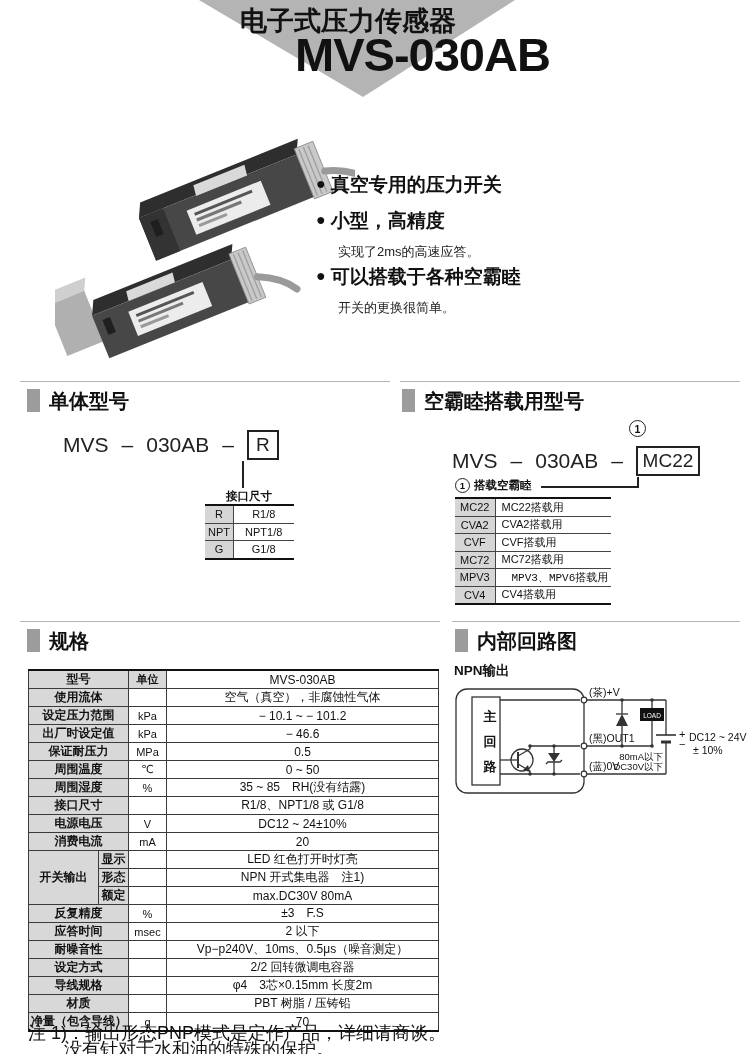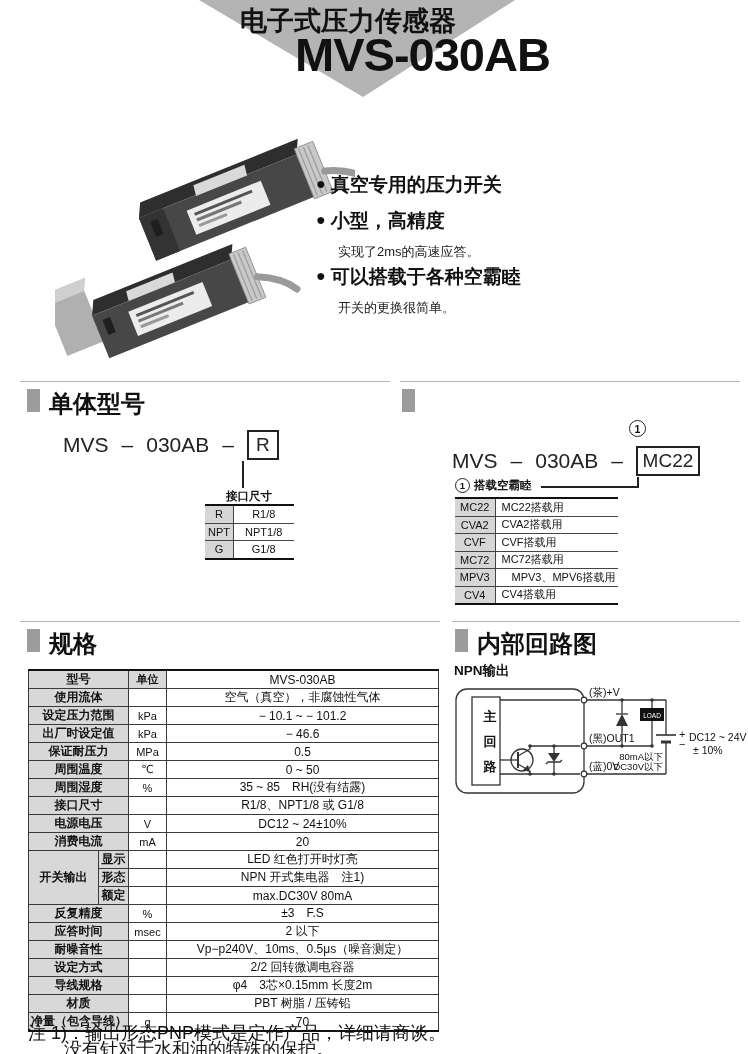--- a/index.html
+++ b/index.html
@@ -6,21 +6,21 @@
   #page{position:relative;width:748px;height:1054px;background:#fff;overflow:hidden;
         font-family:"Liberation Sans","DejaVu Sans",sans-serif;color:#1a1a1a;}
   .abs{position:absolute;}
   
   #hdr-tri{left:0;top:0;}
   .hdr-sub{left:240px;top:3px;width:310px;text-align:left;font-size:27px;font-weight:bold;color:#111;}
   .hdr-title{left:245px;top:27px;width:355px;text-align:center;font-size:47px;font-weight:bold;letter-spacing:-1px;color:#111;}
   
   .rule{height:1px;background:#b5b5b5;}
   .sq{width:13px;height:23px;background:#9c9c9c;}
-  .sec-title{font-size:24px;font-weight:bold;color:#111;}
+  .sec-title{font-size:20px;font-weight:bold;color:#111;}
   
   .feat{font-size:19px;font-weight:bold;color:#111;white-space:nowrap;}
   .feat .blt{font-size:16px;margin-right:5px;vertical-align:2px;}
   .featdesc{font-size:13px;color:#222;white-space:nowrap;}
   
   .modelrow{display:flex;align-items:center;gap:13px;font-size:21px;color:#222;}
   .mbox{border:2px solid #222;display:flex;align-items:center;justify-content:center;
         font-size:19px;color:#222;background:#fff;}
   .vline{width:2px;background:#222;}
   .hline{height:2px;background:#222;}
@@ -135,20 +135,21 @@
         </tr>
     <tr>
           <td class="code">G</td>
           <td>G1/8</td>
         </tr>
   </tbody>
     </table>
 
   <div class="abs rule" style="left:400px;top:381px;width:340px;"></div>
   <div class="abs sq" style="left:402px;top:389px;"></div>
+  <div class="abs sec-title" style="left:424px;top:388px;">空霸睦搭载用型号</div>
 
   <div class="abs circ" style="left:629px;top:420px;">1</div>
   <div class="abs modelrow" style="left:452px;top:446px;">
     <span>MVS</span>
     <span>–</span>
     <span>030AB</span>
     <span>–</span>
     <span class="mbox" style="width:60px;height:26px;">MC22</span>
   </div>
   <div class="abs vline" style="left:637px;top:477px;height:10px;"></div>
@@ -174,21 +175,21 @@
     <tr>
           <td class="code">CVF</td>
           <td style="text-align:left;padding-left:6px;">CVF搭载用</td>
         </tr>
     <tr>
           <td class="code">MC72</td>
           <td style="text-align:left;padding-left:6px;">MC72搭载用</td>
         </tr>
     <tr>
           <td class="code">MPV3</td>
-          <td style="text-align:center;padding-left:16px;">MPV3、MPV6搭载用</td>
+          <td style="text-align:center;padding-left:16px;font-family:Liberation Mono, monospace;">MPV3、MPV6搭载用</td>
         </tr>
     <tr>
           <td class="code">CV4</td>
           <td style="text-align:left;padding-left:6px;">CV4搭载用</td>
         </tr>
   </tbody>
     </table>
 
   <div class="abs rule" style="left:20px;top:621px;width:420px;"></div>
   <div class="abs sq" style="left:27px;top:629px;"></div>

